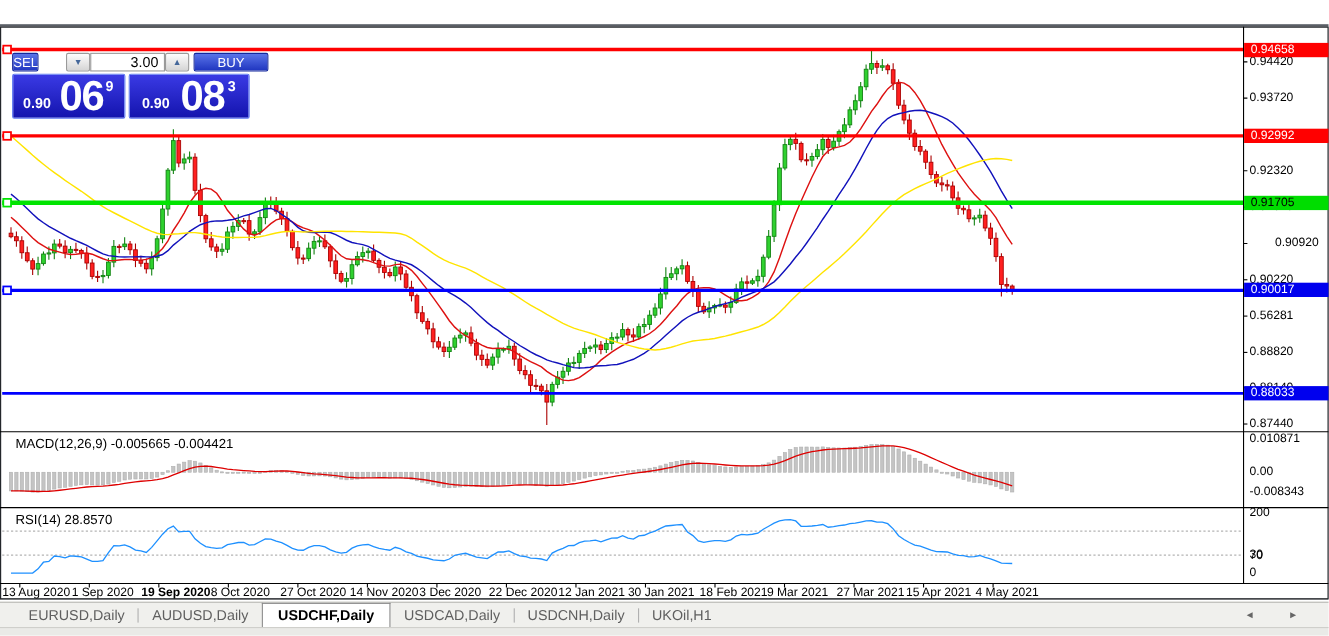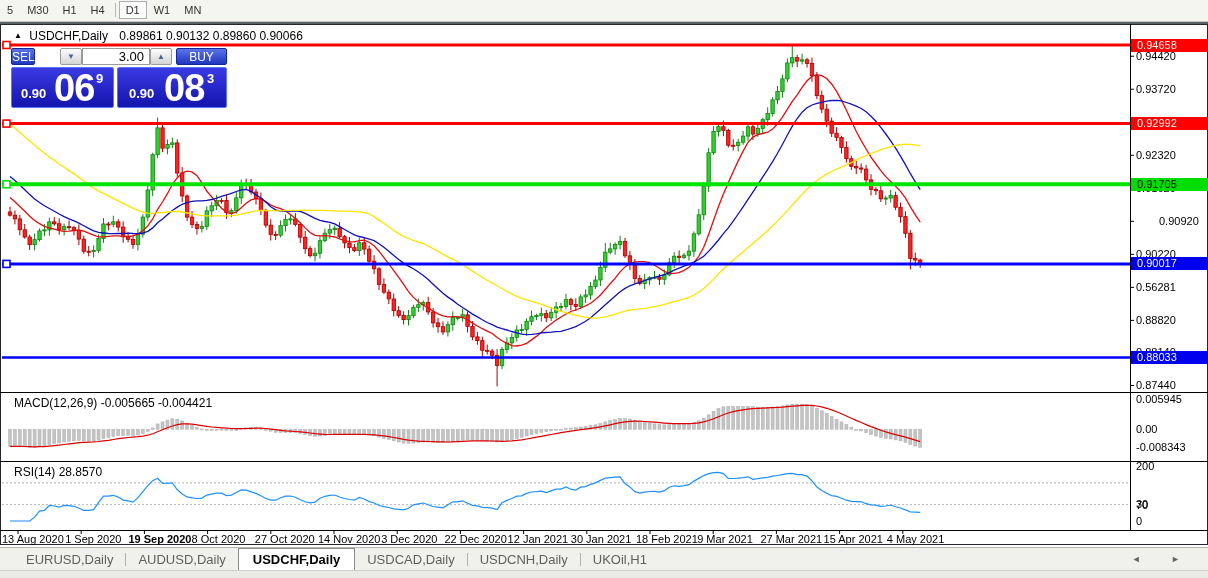--- a/index.html
+++ b/index.html
@@ -44,21 +44,20 @@
   .tab.active{background:#fff;border:1px solid #8a8a8a;border-bottom:none;color:#000;font-weight:bold;
               padding:3px 14px 4px 14px;}
   .tab-sep{display:inline-block;width:1px;height:13px;background:#b0b0b0;vertical-align:middle;}
   .tab-arrows{position:absolute;right:14px;top:6px;font-size:9px;color:#666;letter-spacing:14px;}
   .status-strip{left:0;top:570px;width:1208px;height:8px;background:#eaeae7;border-top:1px solid #cfcfcb;}
 </style>
 </head>
 <body>
 <div id="root">
 
-<div class="abs toolbar" id="toolbar"><span class="tf-item">5</span><span class="tf-item">M30</span><span class="tf-item">H1</span><span class="tf-item">H4</span><span class="tf-sep"></span><span class="tf-item active">D1</span><span class="tf-item">W1</span><span class="tf-item">MN</span></div>
 <div class="abs dark-band"></div>
 
 <div class="abs chart-window"></div>
 
 <svg id="chart-svg" class="abs" width="1208" height="521" viewBox="0 24 1208 521">
       <rect x="0.5" y="24.5" width="1207" height="520" fill="none" stroke="#23272b"></rect>
       <line x1="0" y1="392.5" x2="1208" y2="392.5" stroke="#000" stroke-width="1"></line>
       <line x1="0" y1="461.5" x2="1208" y2="461.5" stroke="#000" stroke-width="1"></line>
       <line x1="0" y1="530.5" x2="1208" y2="530.5" stroke="#000" stroke-width="1"></line>
       <line x1="1130.5" y1="24" x2="1130.5" y2="530" stroke="#000"></line>
@@ -656,34 +655,29 @@
       <line x1="460.40000000000003" y1="530" x2="460.40000000000003" y2="534" stroke="#000"></line>
       <line x1="523.6" y1="530" x2="523.6" y2="534" stroke="#000"></line>
       <line x1="586.8000000000001" y1="530" x2="586.8000000000001" y2="534" stroke="#000"></line>
       <line x1="650" y1="530" x2="650" y2="534" stroke="#000"></line>
       <line x1="713.2" y1="530" x2="713.2" y2="534" stroke="#000"></line>
       <line x1="776.4000000000001" y1="530" x2="776.4000000000001" y2="534" stroke="#000"></line>
       <line x1="839.6" y1="530" x2="839.6" y2="534" stroke="#000"></line>
       <line x1="902.8000000000001" y1="530" x2="902.8000000000001" y2="534" stroke="#000"></line>
     </svg>
 
-<div class="abs chart-title">
-  <span class="arr">▲</span>
-  <span>USDCHF,Daily</span>
-  <span style="margin-left:8px">0.89861 0.90132 0.89860 0.90066</span>
-</div>
 
 <div class="abs trade-panel">
   <div class="btn-sb" style="left:0;top:2px;width:24px;">SELL</div>
   <div class="spin-btn" style="left:49px;top:2px;">
      <span>▼</span></div>
   <input class="vol-input" style="left: 71px; top: 2px; width: 68px;" value="3.00">
   <div class="spin-btn" style="left:139px;top:2px;">
      <span>▲</span></div>
-  <div class="btn-sb" style="left:165px;top:2px;width:51px;">BUY</div>
+  <div class="btn-sb" style="left:165px;top:2px;width:68px;">BUY</div>
 
   <div class="price-box" style="left:0;width:103px;">
     <span class="small" style="left:9px;">0.90</span>
     <span class="big" style="left:42px;">06</span>
     <span class="sup" style="left:84px;">9</span>
   </div>
   <div class="price-box" style="left:106px;width:110px;">
     <span class="small" style="left:11px;">0.90</span>
     <span class="big" style="left:46px;">08</span>
     <span class="sup" style="left:89px;">3</span>
@@ -697,21 +691,21 @@
       <div class="ax-label" style="top: 50.7265px;">0.94420</div>
       <div class="ax-label" style="top: 83.7455px;">0.93720</div>
       <div class="ax-label" style="top: 149.783px;">0.92320</div>
       <div class="ax-label" style="top: 182.802px;">0.91620</div>
       <div class="ax-label" style="top: 215.821px; margin-left: 23px;">0.90920</div>
       <div class="ax-label" style="top: 248.84px;">0.90220</div>
       <div class="ax-label" style="top: 281.859px;">0.56281</div>
       <div class="ax-label" style="top: 314.878px;">0.88820</div>
       <div class="ax-label" style="top: 346.954px;">0.88140</div>
       <div class="ax-label" style="top: 379.973px;">0.87440</div>
-      <div class="ax-label" style="top: 393.5px;">0.005945</div>
+      <div class="ax-label" style="top: 393.5px;">0.010871</div>
       <div class="ax-label" style="top: 423.5px;">0.00</div>
       <div class="ax-label" style="top: 441.5px;">-0.008343</div>
       <div class="ax-label" style="top: 461px;">200</div>
       <div class="ax-label" style="top: 477.35px; margin-top: 23px;">70</div>
       <div class="ax-label" style="top: 499.15px;">30</div>
       <div class="ax-label" style="top: 515.5px;">0</div>
       <div class="badge" style="top: 38.5px; background: rgb(255, 0, 0); color: rgb(255, 255, 255);">0.94658</div>
       <div class="badge" style="top: 117.085px; background: rgb(255, 0, 0); color: rgb(255, 255, 255);">0.92992</div>
       <div class="badge" style="top: 177.793px; background: rgb(0, 221, 0); color: rgb(0, 0, 0);">0.91705</div>
       <div class="badge" style="top: 257.416px; background: rgb(0, 0, 238); color: rgb(255, 255, 255);">0.90017</div>

